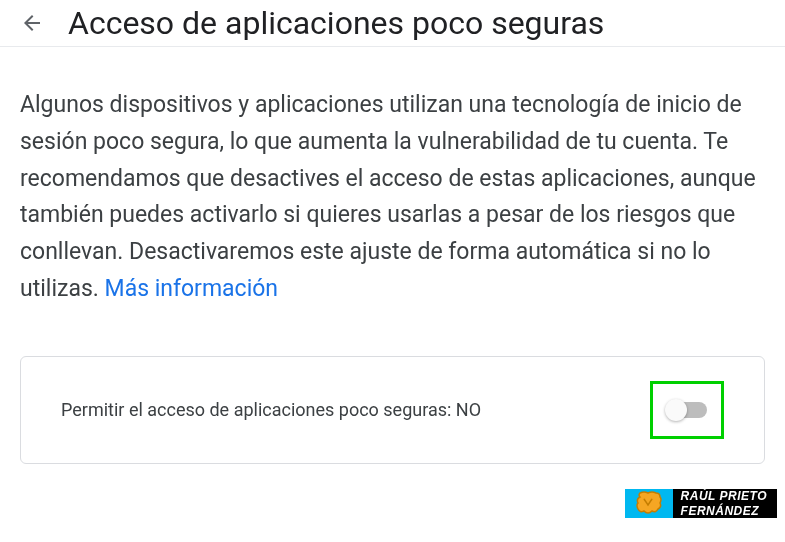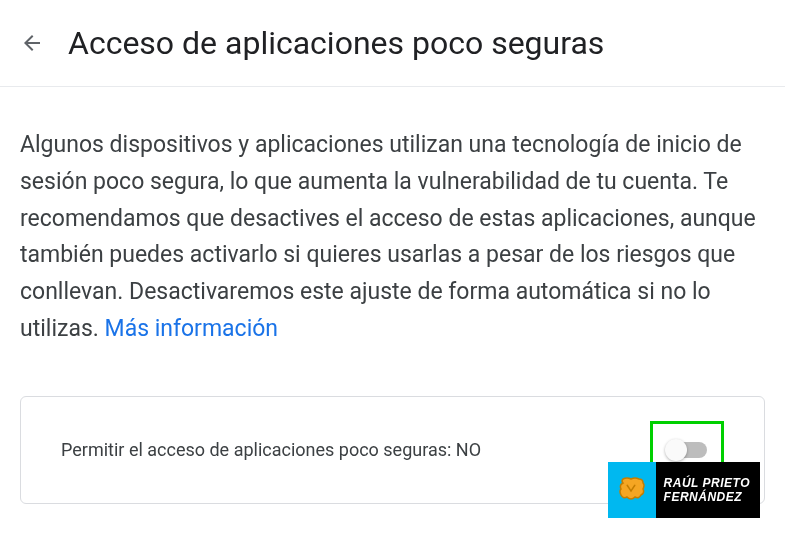--- a/index.html
+++ b/index.html
@@ -6,21 +6,21 @@
     body {
       font-family: 'Google Sans', Roboto, Arial, sans-serif;
       background: #fff;
       width: 785px;
       height: 542px;
       overflow: hidden;
     }
     .header {
       display: flex;
       align-items: center;
-      padding: 24px 20px;
+      padding: 4px 20px;
       border-bottom: 1px solid #e8eaed;
     }
     .back-arrow {
       width: 24px;
       height: 24px;
       display: flex;
       align-items: center;
       justify-content: center;
       margin-right: 24px;
       cursor: pointer;
@@ -77,25 +77,25 @@
       height: 22px;
       background: #fafafa;
       border-radius: 50%;
       position: absolute;
       top: -3px;
       left: -2px;
       box-shadow: 0 1px 3px rgba(0,0,0,0.3);
     }
     .watermark {
       position: absolute;
-      right: 25px;
+      right: 8px;
       bottom: 24px;
       display: flex;
       align-items: stretch;
-      height: 56px;
+      height: 29px;
       font-family: Arial, sans-serif;
     }
     .watermark-icon {
       background: #00b8f0;
       width: 48px;
       display: flex;
       align-items: center;
       justify-content: center;
     }
     .watermark-text {

